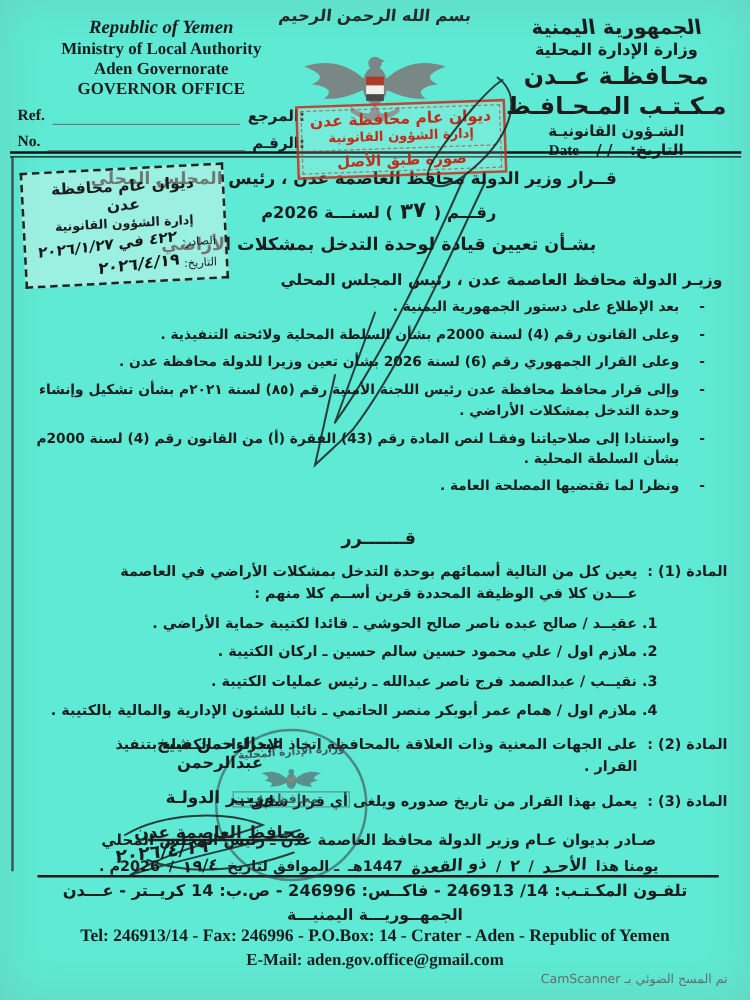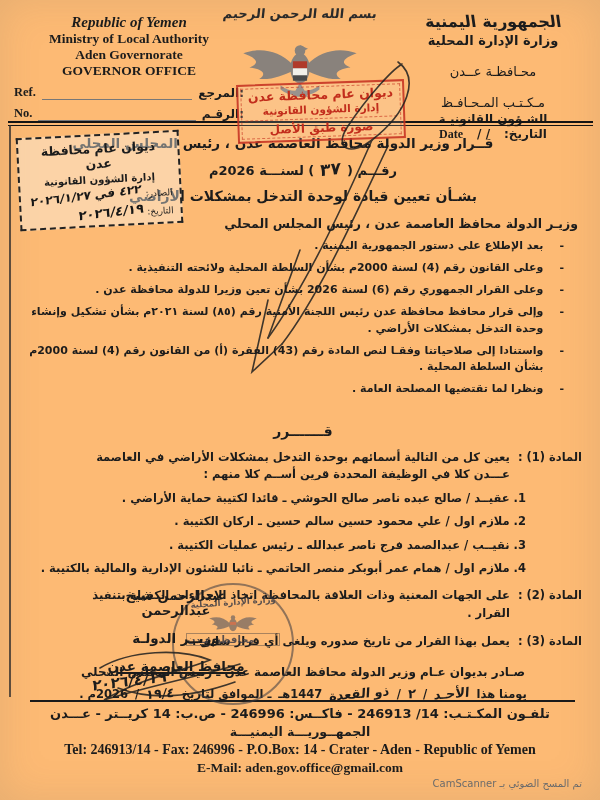--- a/index.html
+++ b/index.html
@@ -1,16 +1,16 @@
 <!DOCTYPE html>
 <html lang="ar"><head>
 <meta charset="utf-8">
 <style>
   html,body{margin:0;padding:0;background:#e8e6e0;}
-  .page{position:relative;width:600px;height:800px;margin:0 auto;background:#fdba74;
+  .page{position:relative;width:600px;height:800px;margin:0 auto;background:#5eead4;
         font-family:"DejaVu Sans",sans-serif;color:#1c1c1c;overflow:hidden;
         box-shadow:inset 0 0 40px rgba(120,115,100,.18);}
   .abs{position:absolute;}
   .b{font-weight:700;}
   .ctr{text-align:center;}
   .u{text-decoration-thickness:1.5px;text-underline-offset:3px;}
   
   .hdr-en{left:14px;top:14px;width:230px;text-align:center;font-family:"Liberation Serif",serif;}
   .hdr-en .l1{font-size:15px;font-weight:700;font-style:italic;}
   .hdr-en .l2,.hdr-en .l3,.hdr-en .l4{font-size:13.5px;font-weight:700;}
@@ -18,21 +18,21 @@
   .refrow .fill{flex:1;border-bottom:1px solid #777;height:11px;}
   .refrow .ar{font-family:"DejaVu Sans",sans-serif;font-size:12px;}
   
   .basmala{left:200px;top:6px;width:200px;text-align:center;font-size:13px;font-weight:700;
            transform:skewX(-6deg);letter-spacing:1px;color:#2a2a2a;}
   .emblem{left:238px;top:40px;}
   
   .hdr-ar{right:12px;top:12px;width:190px;text-align:center;direction:rtl;}
   .hdr-ar .g1{font-size:16px;font-weight:700;transform:skewX(8deg);letter-spacing:.5px;}
   .hdr-ar .g2{font-size:13px;font-weight:700;margin-top:2px;}
-  .hdr-ar .g3,.hdr-ar .g4{font-size:13px;font-weight:400;letter-spacing:2px;margin-top:16px;}
+  .hdr-ar .g3,.hdr-ar .g4{font-size:19px;font-weight:700;letter-spacing:2px;margin-top:2px;}
   .hdr-ar .g5{font-size:12px;font-weight:700;margin-top:2px;}
   .daterow{display:flex;direction:rtl;justify-content:center;align-items:baseline;gap:14px;
            font-size:12px;font-weight:700;margin-top:1px;}
   .daterow .en{font-family:"Liberation Serif",serif;}
   
   .rule2{left:8px;top:121px;width:585px;border-top:2.5px solid #141414;}
   .rule2:after{content:"";display:block;margin-top:2px;border-top:1px solid #141414;}
   .vline{left:9px;top:125px;width:2px;height:572px;background:#2b2b2b;opacity:.75;}
   
   .stamp-red{left:237px;top:82px;width:152px;padding:3px 6px 4px;border:2px solid rgba(196,45,28,.85);

